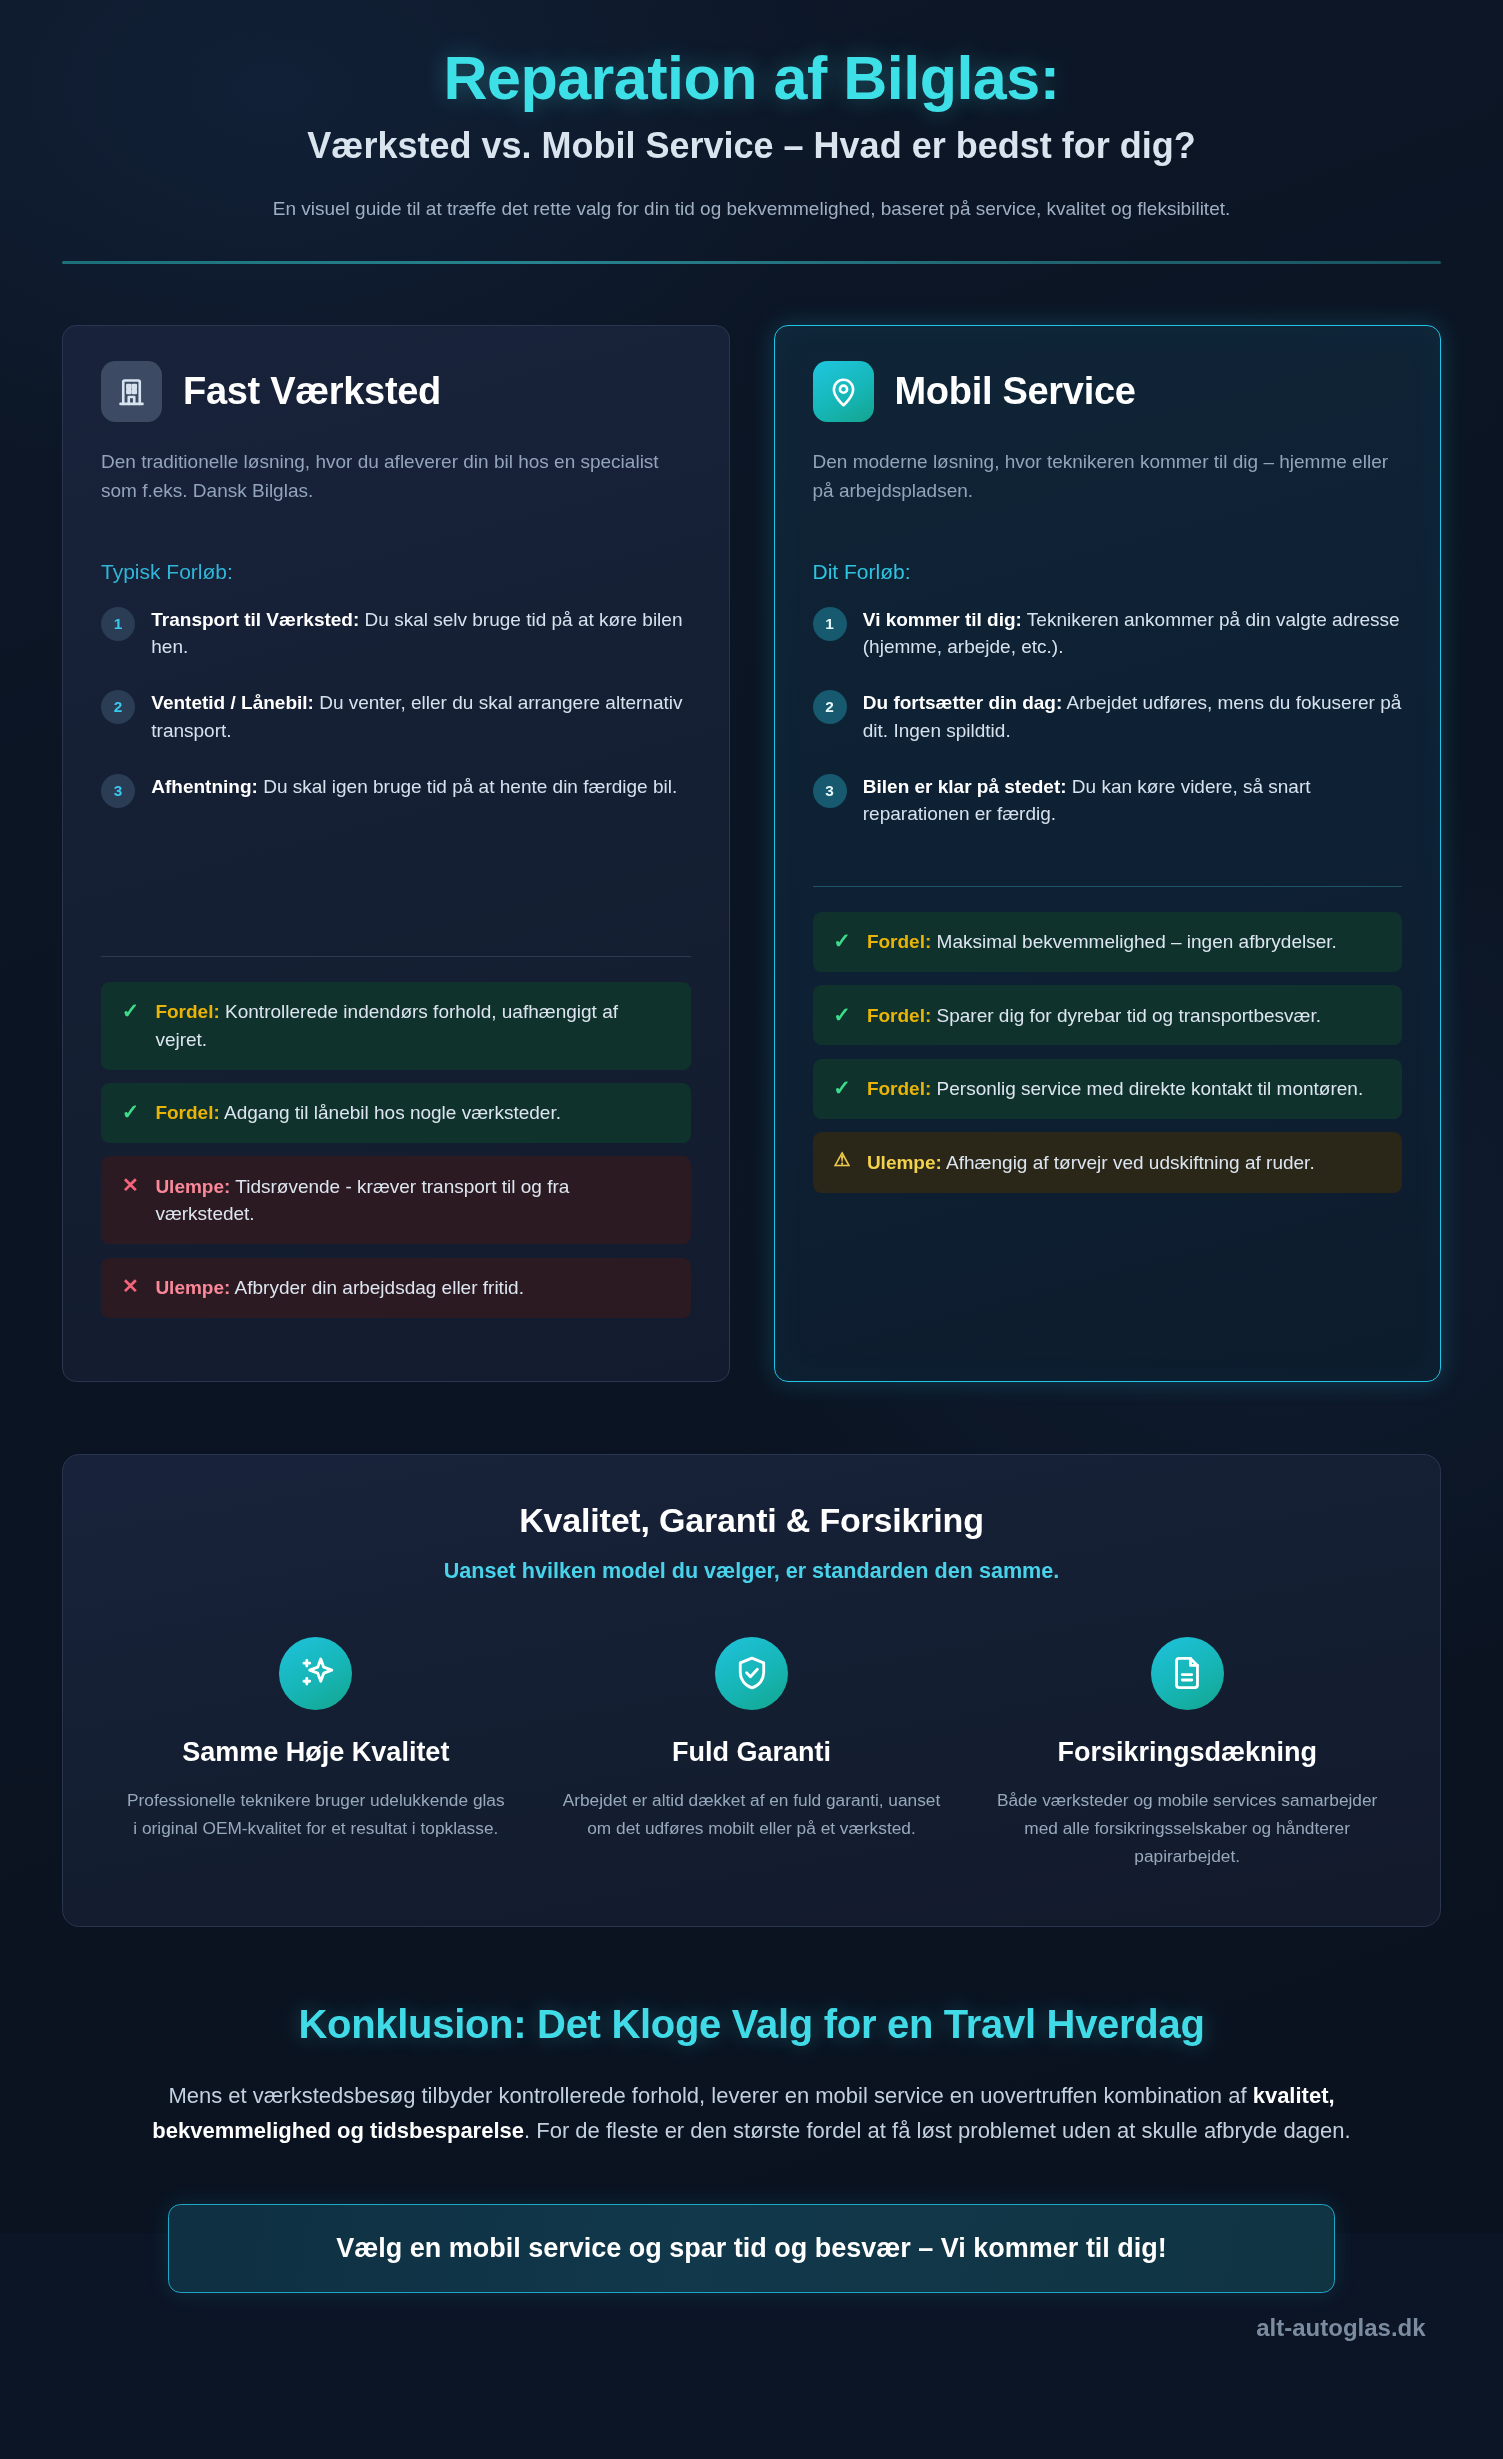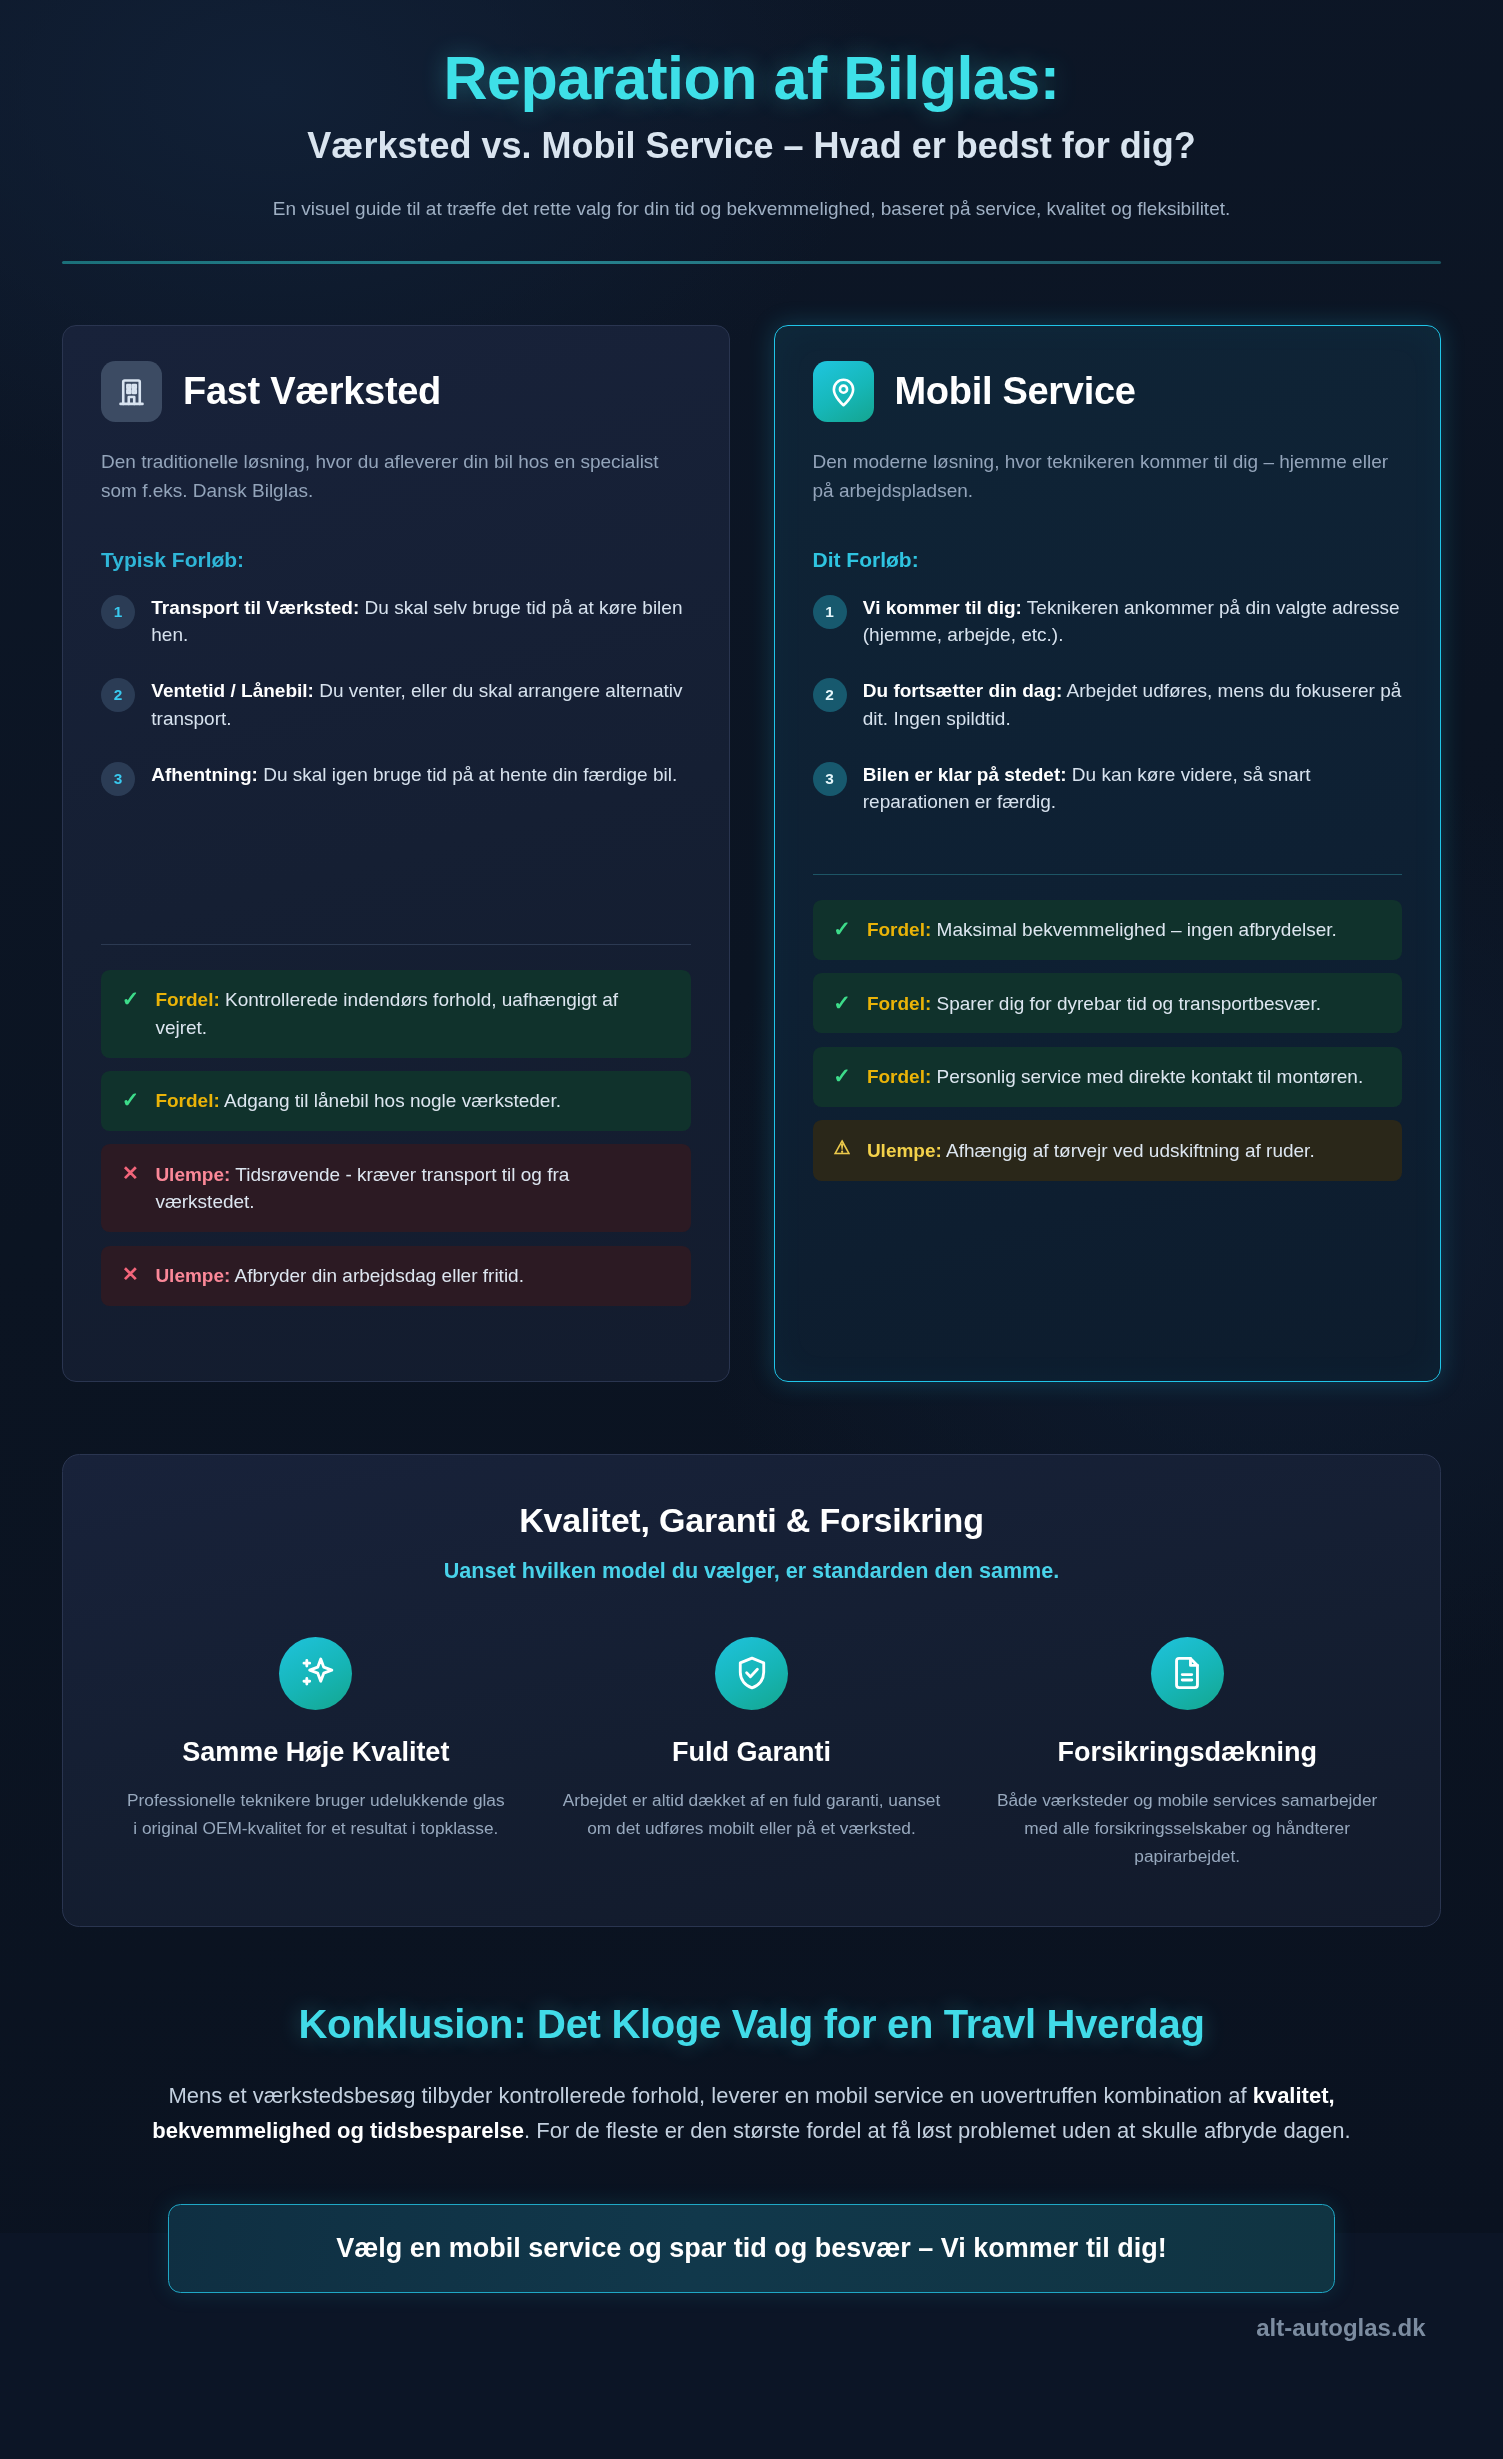--- a/index.html
+++ b/index.html
@@ -75,22 +75,22 @@
   }
   .card-icon.grey { background:#3c4b63; }
   .card-icon.teal { background:linear-gradient(150deg,#1fc6e0 0%, #16b7b8 55%, #14a48f 100%); }
   .card-icon svg { display:block; }
   .card-title { font-size:38px; font-weight:bold; color:#ffffff; letter-spacing:-0.3px; }
   .card-desc {
     margin-top:26px;
     font-size:19px; line-height:1.52; color:#93a4ba; max-width:576px;
   }
   .flow-label {
-    margin-top:42px;
-    font-size:21px; font-weight:bold;
+    margin-top:54px;
+    font-size:21px; font-weight:normal;
   }
   .flow-label.cyan-l { color:#2fb6d8; }
   .flow-label.cyan-r { color:#2fc4e0; }
 
   .steps { margin-top:21px; }
   .step { display:flex; gap:16.3px; margin-bottom:27px; align-items:flex-start; }
   .step-num {
     width:34px; height:34px; border-radius:50%;
     flex:0 0 auto;
     display:flex; align-items:center; justify-content:center;

